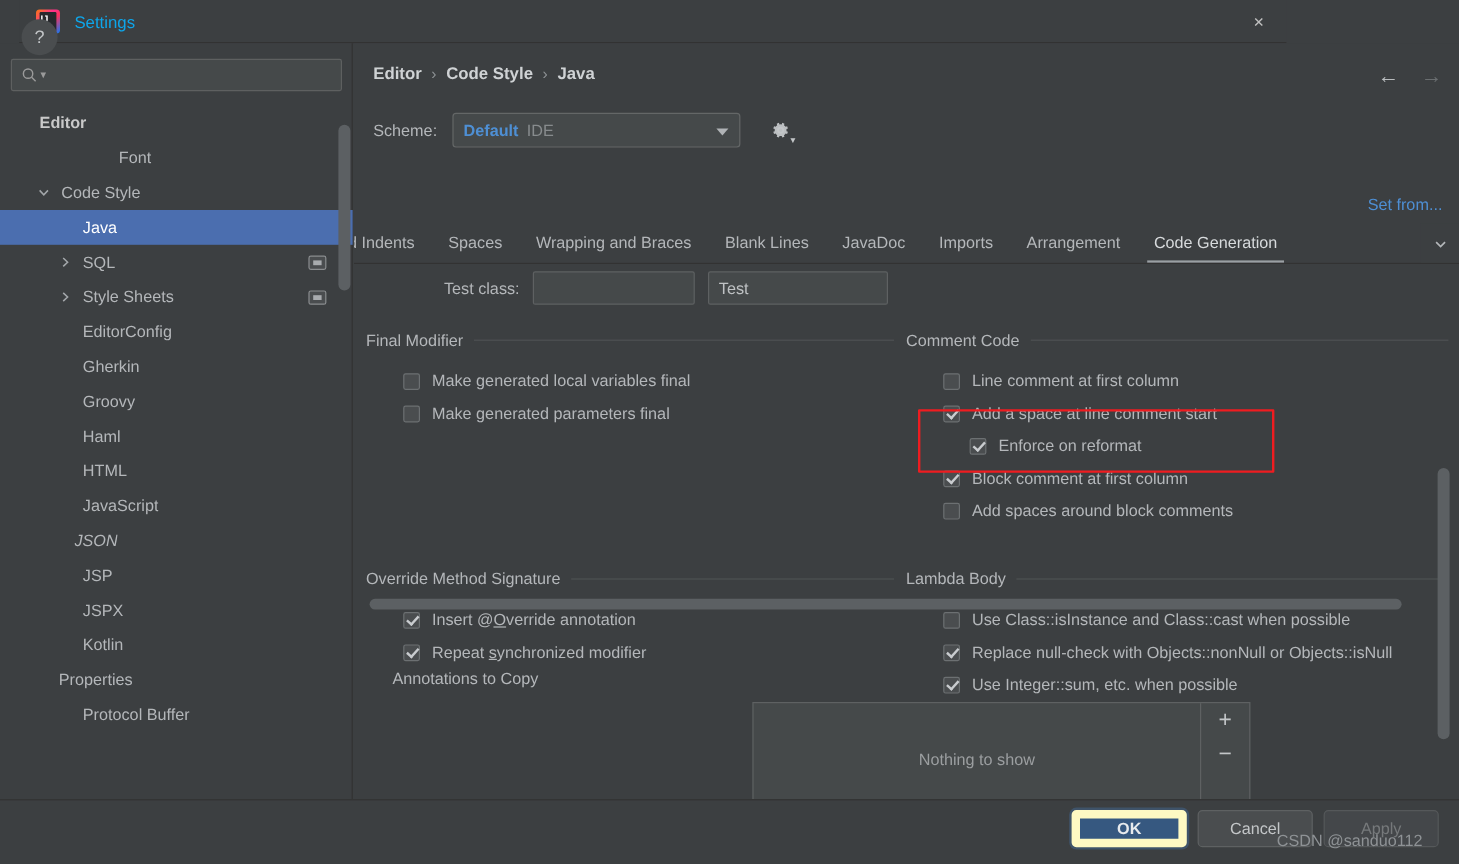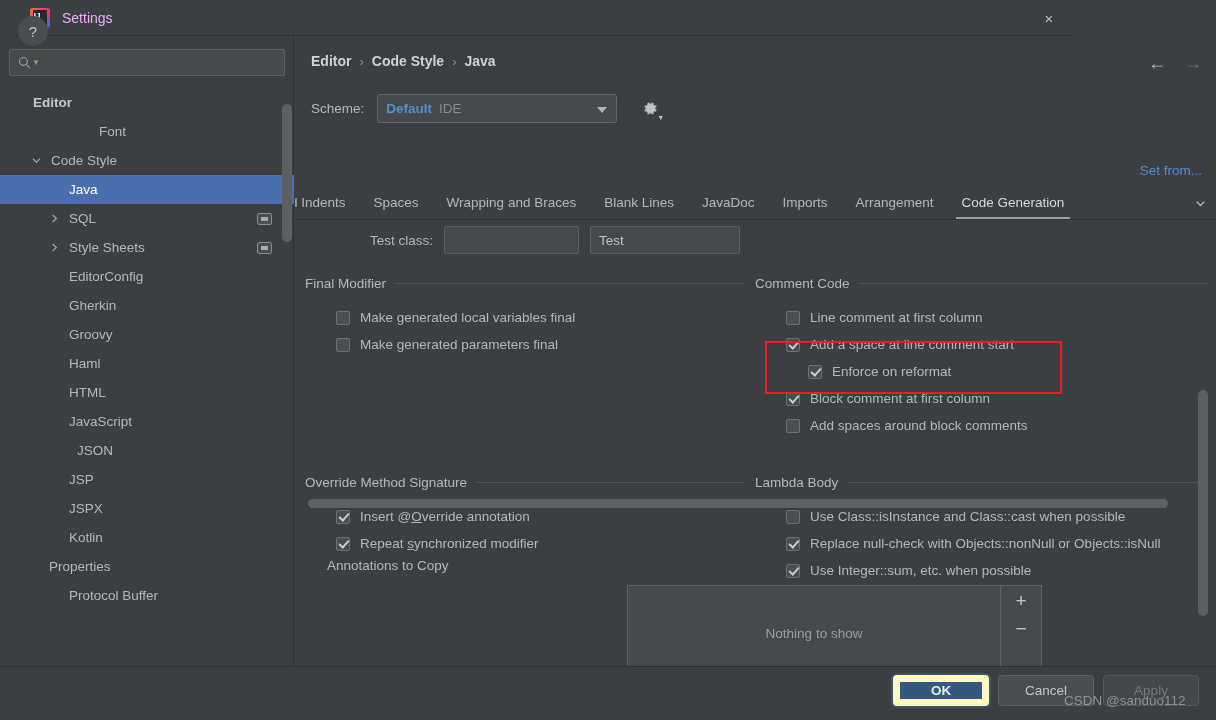--- a/index.html
+++ b/index.html
@@ -35,21 +35,21 @@
     position: absolute; left: 3px; top: 2px; width: 14px; height: 16px;
     background: #27282c; border-radius: 1px;
   }
   .ij-logo .ij-text {
     position: absolute; left: 0; top: 0; width: 14px; height: 16px;
     color: #ffffff; font-size: 8px; font-weight: bold;
     display: flex; align-items: center; justify-content: center;
     font-family: "Liberation Sans", sans-serif;
   }
   .title-text {
-    margin-left: 12px; font-size: 14px; color: #f0abfc;
+    margin-left: 12px; font-size: 14px; color: #0ea5e9;
   }
   .win-close {
     position: absolute; right: 0; top: 0; width: 46px; height: 36px;
     display: flex; align-items: center; justify-content: center;
     color: #c0c0c0; font-size: 15px; cursor: pointer;
   }
 
   
   .sidebar {
     position: absolute; left: 0; top: 36px; width: 294px; height: 630px;
@@ -385,21 +385,21 @@
           <span class="tree-label" style="margin-left: 8px;">Haml</span>
         </div>
         <div class="tree-row" style="padding-left: 48px;">
           <span class="tw"></span>
           <span class="tree-label" style="margin-left: 8px;">HTML</span>
         </div>
         <div class="tree-row" style="padding-left: 48px;">
           <span class="tw"></span>
           <span class="tree-label" style="margin-left: 8px;">JavaScript</span>
         </div>
-        <div class="tree-row" style="padding-left: 56px;">
+        <div class="tree-row" style="padding-left: 41px; font-style: italic;">
           <span class="tw"></span>
           <span class="tree-label" style="margin-left: 8px;">JSON</span>
         </div>
         <div class="tree-row" style="padding-left: 48px;">
           <span class="tw"></span>
           <span class="tree-label" style="margin-left: 8px;">JSP</span>
         </div>
         <div class="tree-row" style="padding-left: 48px;">
           <span class="tw"></span>
           <span class="tree-label" style="margin-left: 8px;">JSPX</span>

